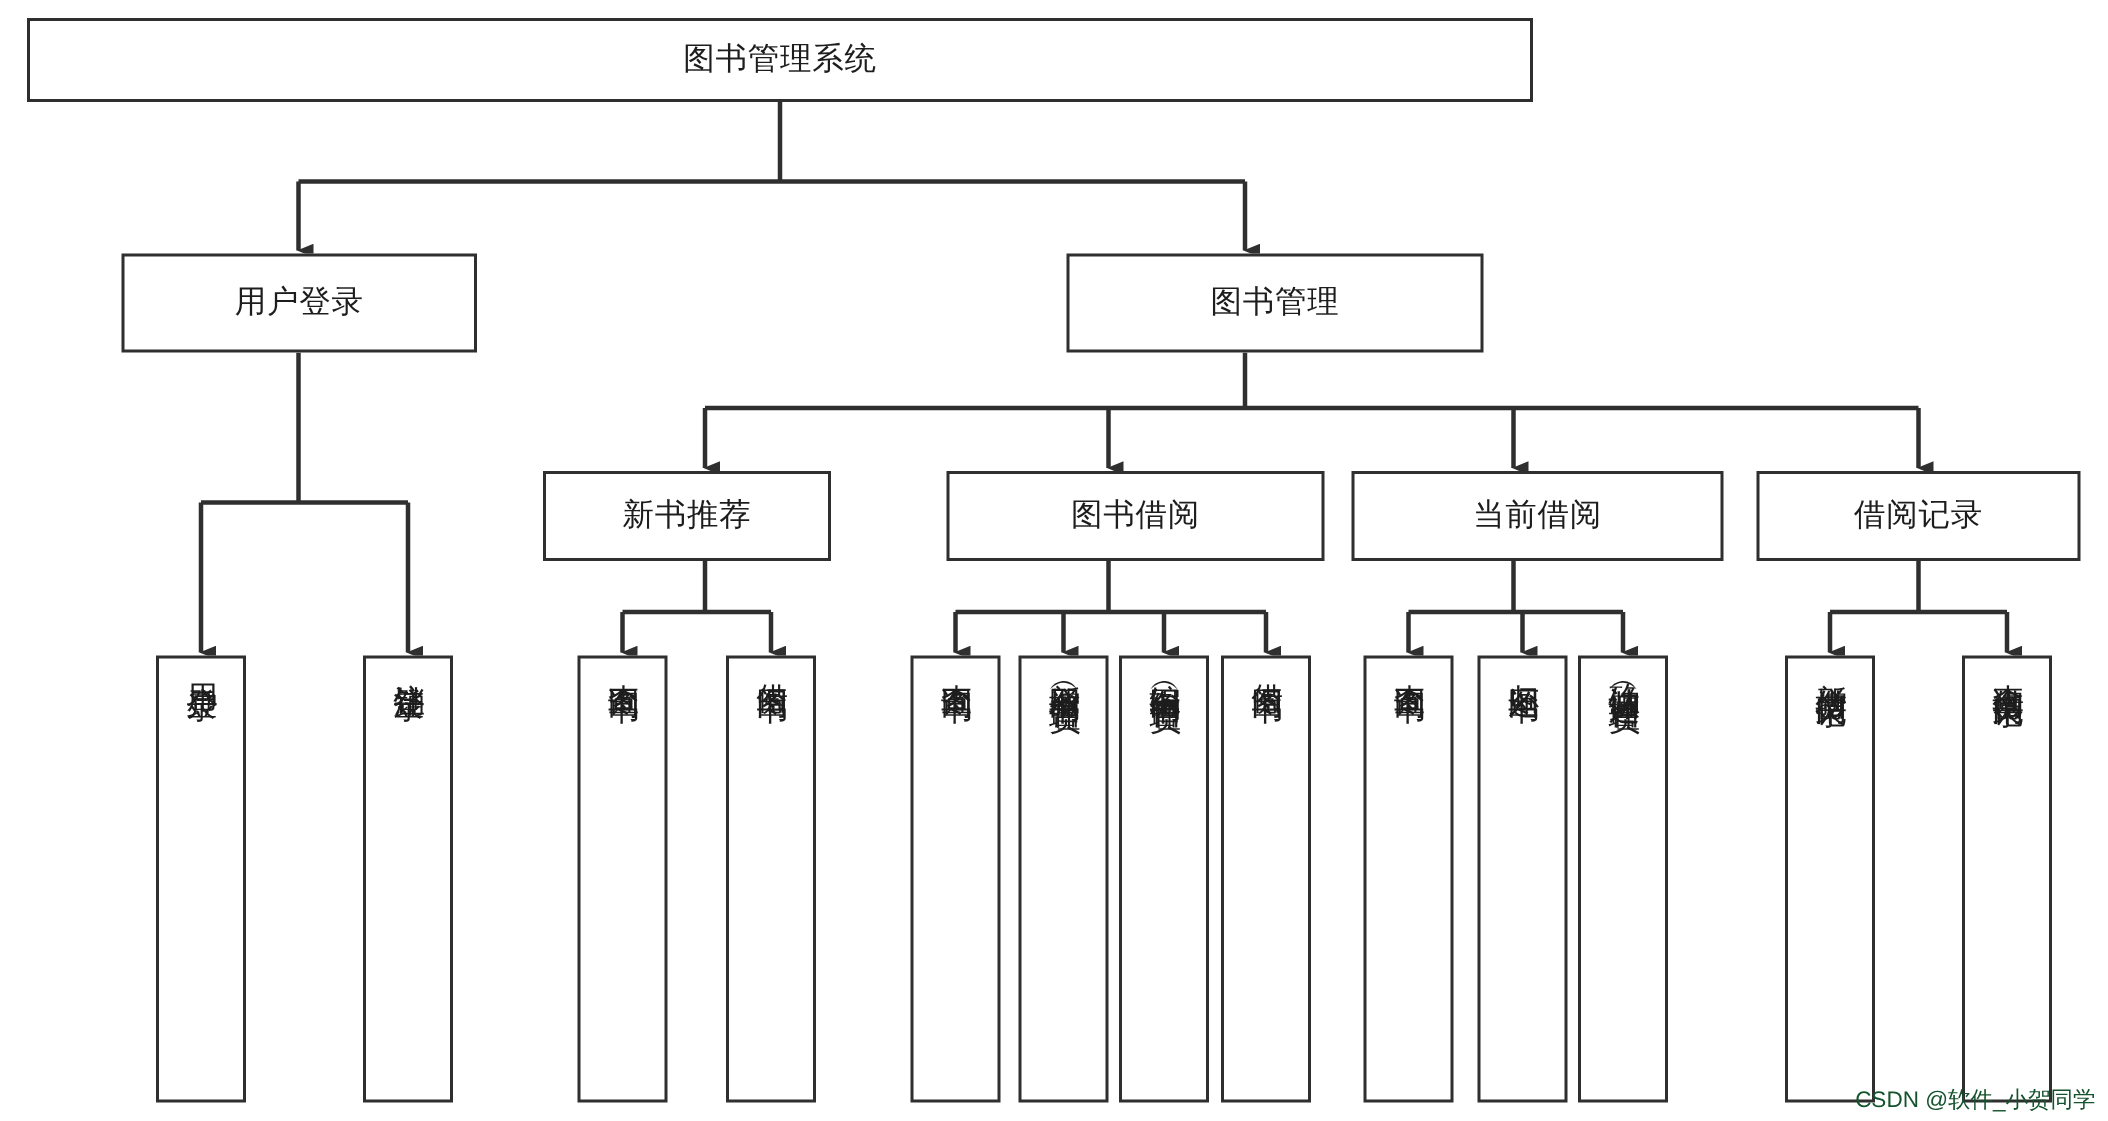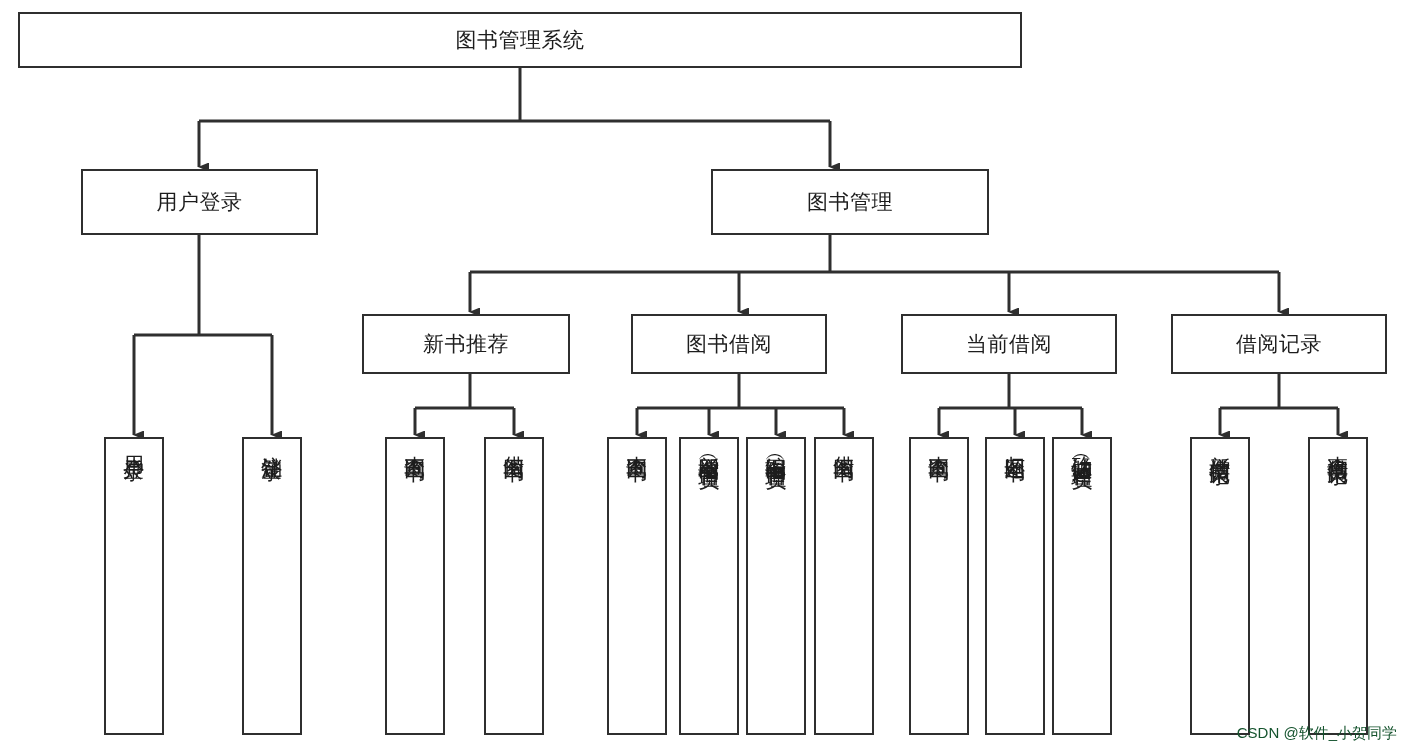--- a/index.html
+++ b/index.html
@@ -116,27 +116,27 @@
     <span class="node-label-h">图书管理系统</span>
   </div>
 
   <div class="node-box" style="left: 81px; top: 169px; width: 237px; height: 66px;">
     <span class="node-label-h">用户登录</span>
   </div>
   <div class="node-box" style="left: 711px; top: 169px; width: 278px; height: 66px;">
     <span class="node-label-h">图书管理</span>
   </div>
 
-  <div class="node-box" style="left: 362px; top: 314px; width: 208px; height: 60px;">
+  <div class="node-box" style="left: 362px; top: 314px; width: 192px; height: 60px;">
     <span class="node-label-h">新书推荐</span>
   </div>
-  <div class="node-box" style="left: 631px; top: 314px; width: 196px; height: 60px;">
+  <div class="node-box" style="left: 631px; top: 314px; width: 252px; height: 60px;">
     <span class="node-label-h">图书借阅</span>
   </div>
-  <div class="node-box" style="left: 901px; top: 314px; width: 216px; height: 60px;">
+  <div class="node-box" style="left: 901px; top: 314px; width: 248px; height: 60px;">
     <span class="node-label-h">当前借阅</span>
   </div>
   <div class="node-box" style="left: 1171px; top: 314px; width: 216px; height: 60px;">
     <span class="node-label-h">借阅记录</span>
   </div>
 
   <div class="node-box vertical" style="left: 104px; top: 437px; width: 60px; height: 298px;">
     <span class="node-label-v">用户登录</span>
   </div>
   <div class="node-box vertical" style="left: 242px; top: 437px; width: 60px; height: 298px;">

